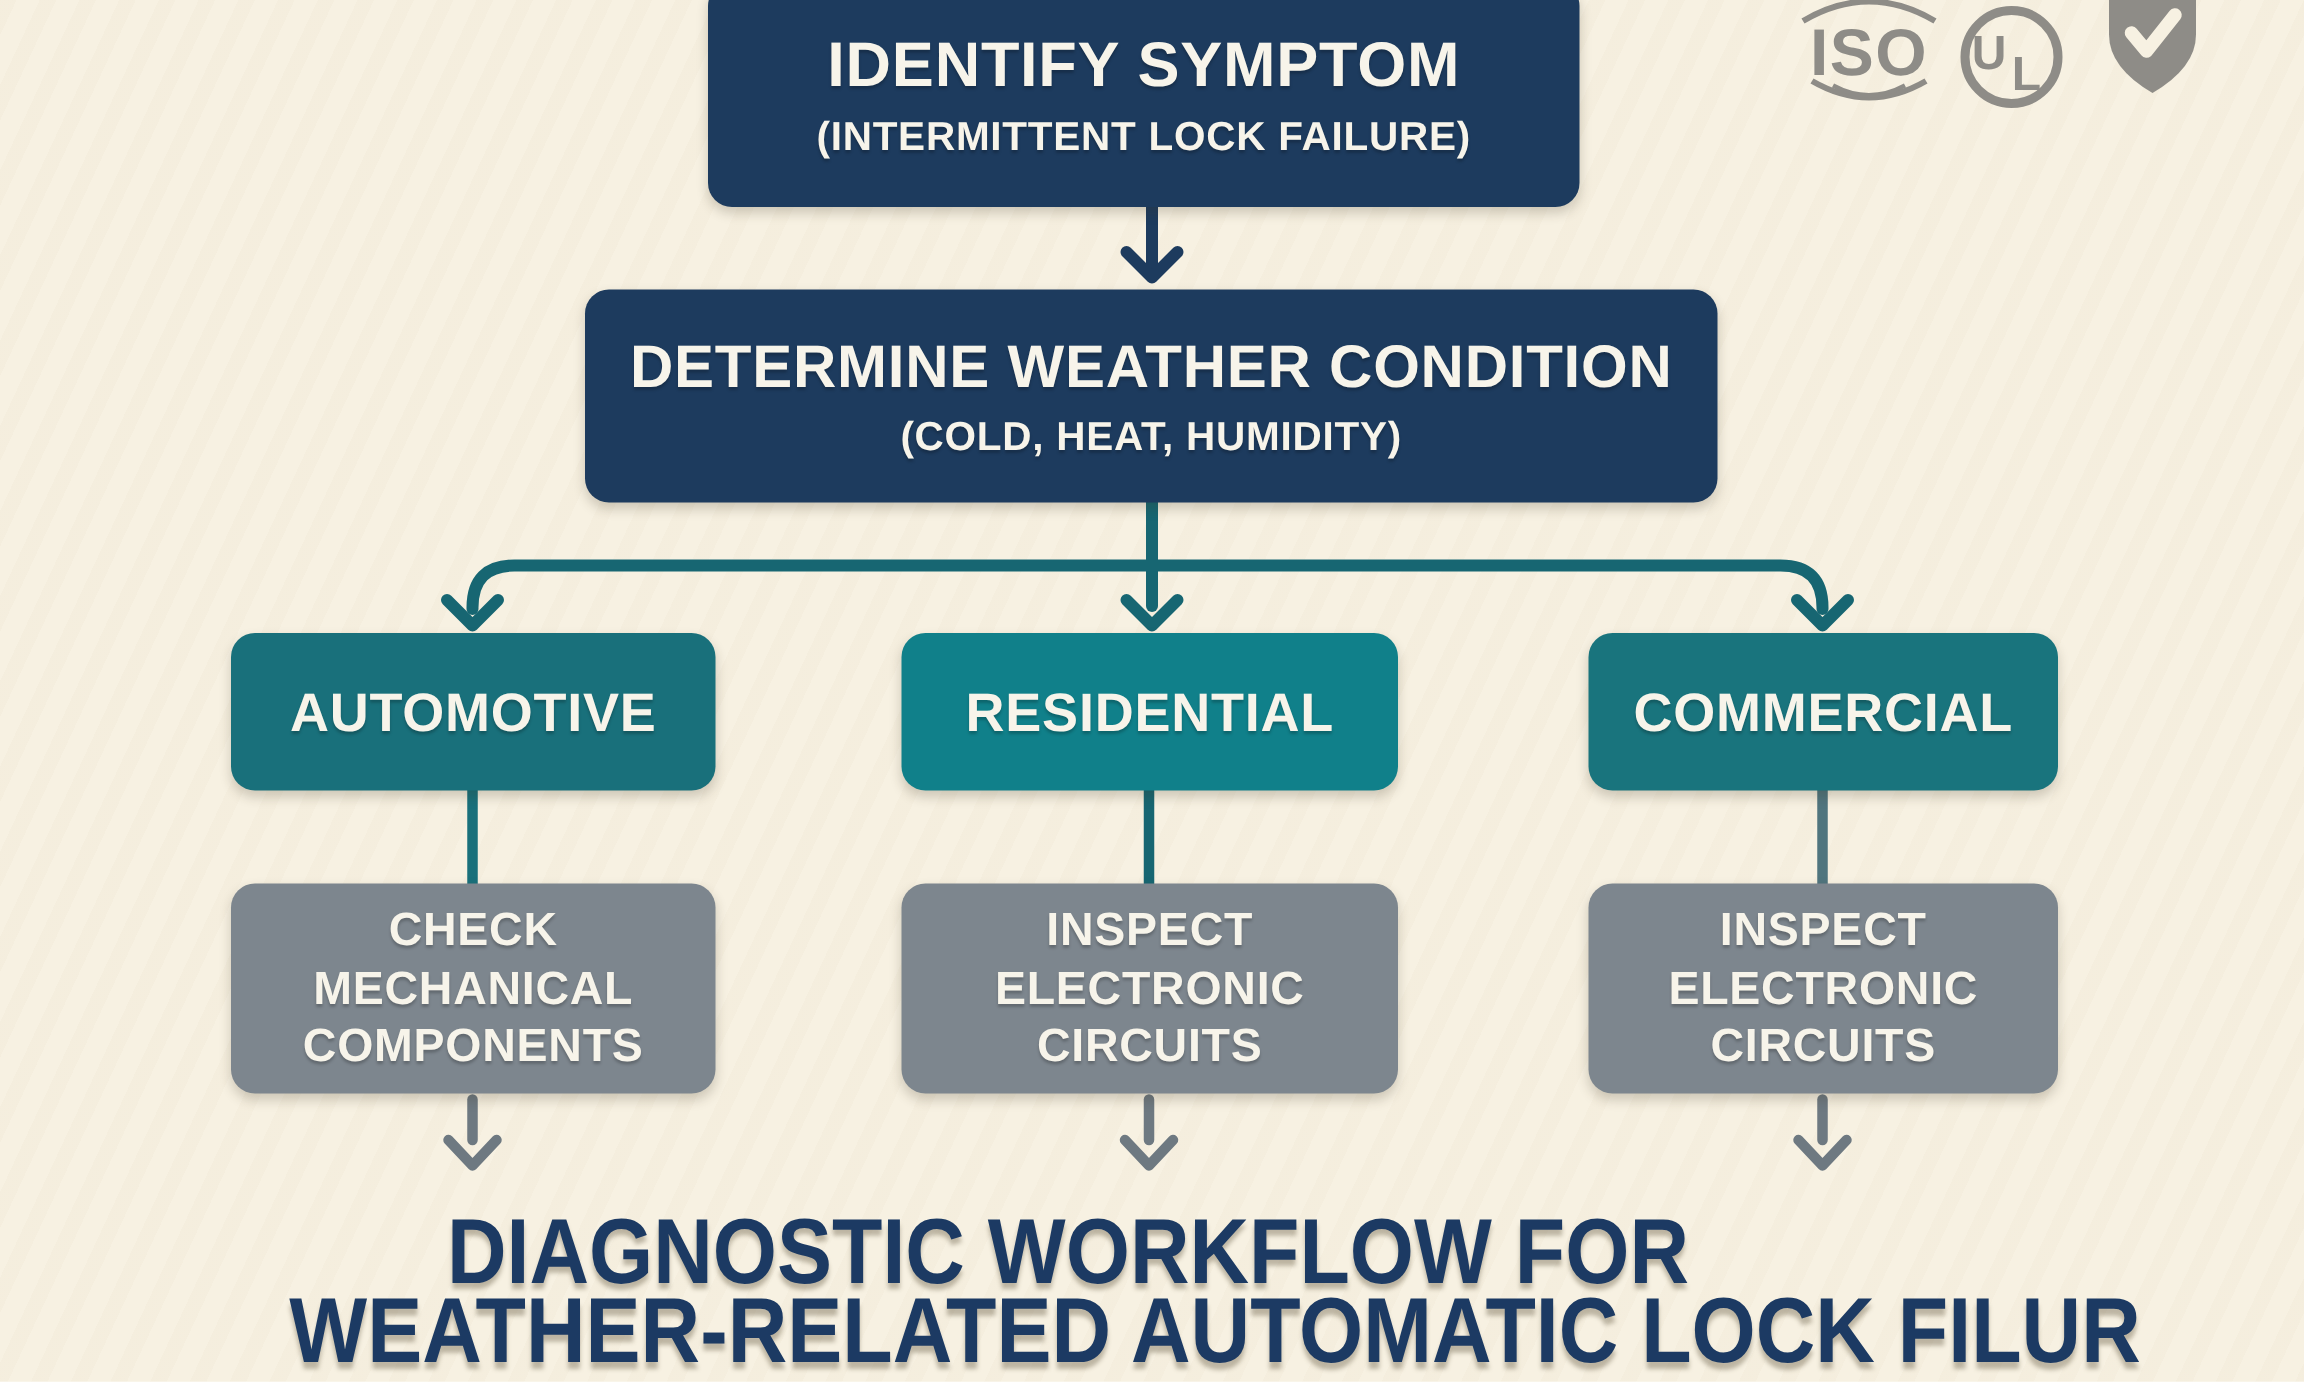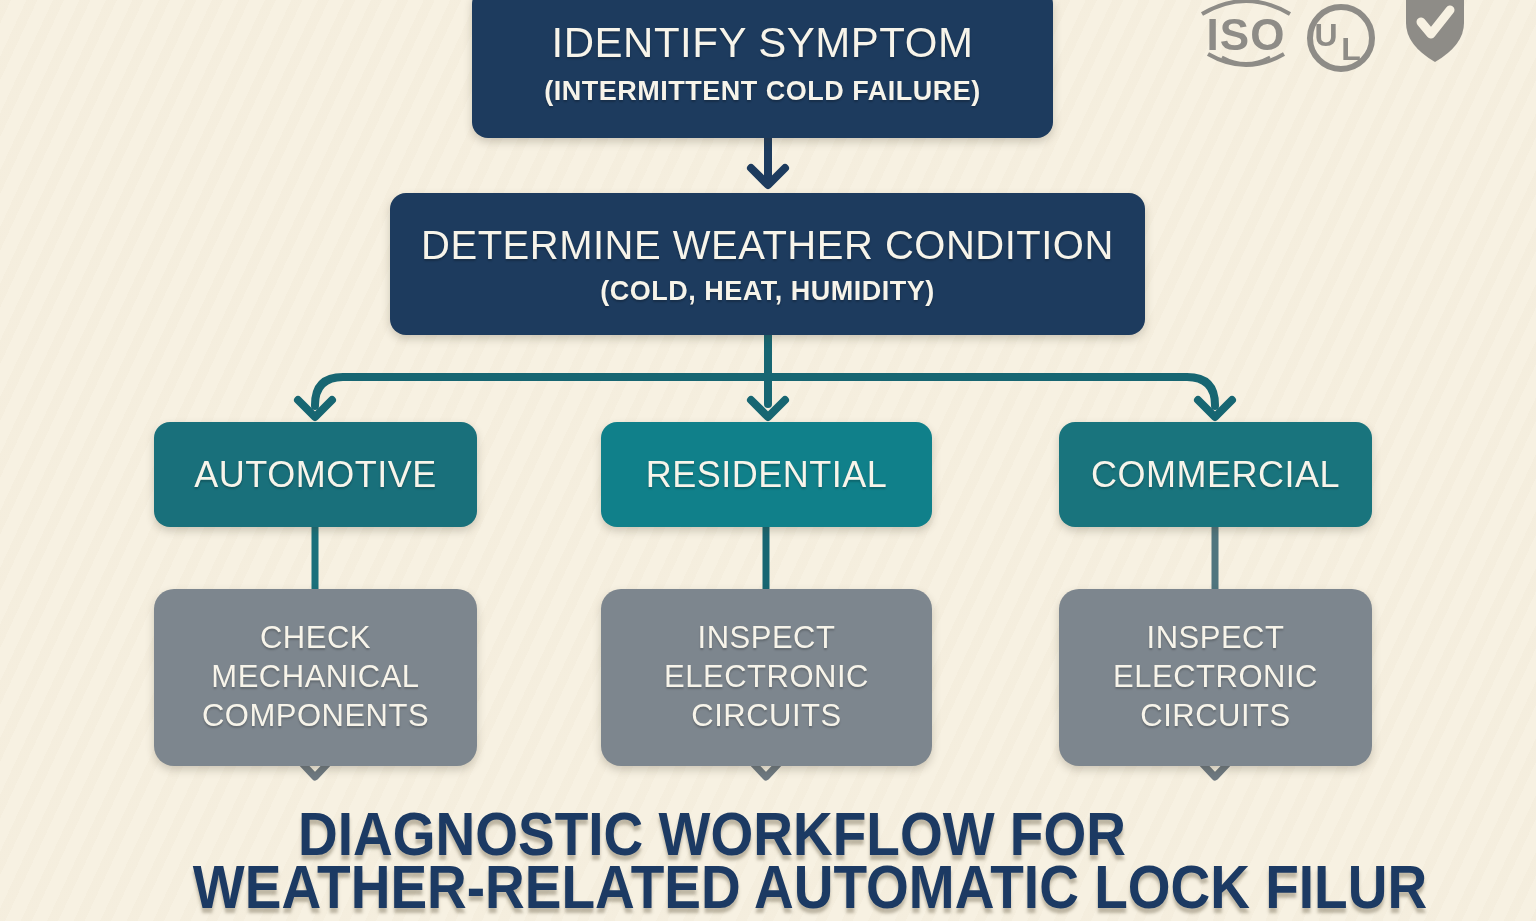--- a/index.html
+++ b/index.html
@@ -17,33 +17,33 @@
     position:absolute;
     border-radius:16px;
     display:flex;flex-direction:column;
     align-items:center;justify-content:center;
     text-align:center;
     color:var(--box_text,#f7f4ea);
     box-shadow:0 4px 8px rgba(60,50,30,0.22);
   }
   .navy{background:var(--navy,#1d3b5e);}
   .node .t1{
-    font-weight:normal;font-size:42px;letter-spacing:0.5px;line-height:1.15;
+    font-weight:bold;font-size:42px;letter-spacing:0.5px;line-height:1.15;
     text-shadow:0 2px 2px rgba(0,0,0,0.22);
   }
   .node .t2{
     font-weight:bold;font-size:27px;letter-spacing:0.5px;margin-top:8px;
     text-shadow:0 2px 2px rgba(0,0,0,0.22);
   }
   #box-step1{left:472px;top:-12px;width:581px;height:150px;}
   #box-step2{left:390px;top:193px;width:755px;height:142px;}
   #box-step2 .t1{font-size:40px;}
   .cat-box{top:422px;height:105px;}
   .cat-box .t1{font-size:36px;}
-  .act-box{top:589px;height:177px;background:var(--gray_box,#7d868e);border-radius:20px;}
+  .act-box{top:589px;height:140px;background:var(--gray_box,#7d868e);}
   .act-box .t1{font-size:31px;line-height:1.25;white-space:pre-line;}
   .col1{left:154px;width:323px;}
   .col2{left:601px;width:331px;}
   .col3{left:1059px;width:313px;}
   .cat-auto{background:var(--teal_automotive,#19707b);}
   .cat-res{background:var(--teal_residential,#10808a);}
   .cat-com{background:var(--teal_commercial,#19747d);}
   
   #connectors{position:absolute;left:0;top:0;width:1536px;height:921px;pointer-events:none;}
   .navy-line{stroke:var(--navy,#1d3b5e);stroke-width:8;fill:none;stroke-linecap:round;stroke-linejoin:round;}
@@ -125,21 +125,21 @@
     <text class="badge-text" x="49" y="60" font-size="32" text-anchor="middle">L</text>
   </svg>
 
   <svg id="badge-shield" class="badge" viewBox="0 0 70 80" xmlns="http://www.w3.org/2000/svg">
     <path class="badge-fill" d="M35,2 L64,11 V39 Q64,61 35,78 Q6,61 6,39 V11 Z"></path>
     <path d="M21,38 L31,50 L50,26" fill="none" stroke="#f7f1e2" stroke-width="9" stroke-linecap="round" stroke-linejoin="round"></path>
   </svg>
 
   <div id="box-step1" class="node navy">
     <div class="t1">IDENTIFY SYMPTOM</div>
-    <div class="t2">(INTERMITTENT COLD FAILURE)</div>
+    <div class="t2">(INTERMITTENT LOCK FAILURE)</div>
   </div>
 
   <div id="box-step2" class="node navy">
     <div class="t1">DETERMINE WEATHER CONDITION</div>
     <div class="t2">(COLD, HEAT, HUMIDITY)</div>
   </div>
 
   <div class="node cat-box cat-auto col1">
     <div class="t1">AUTOMOTIVE</div>
   </div>

